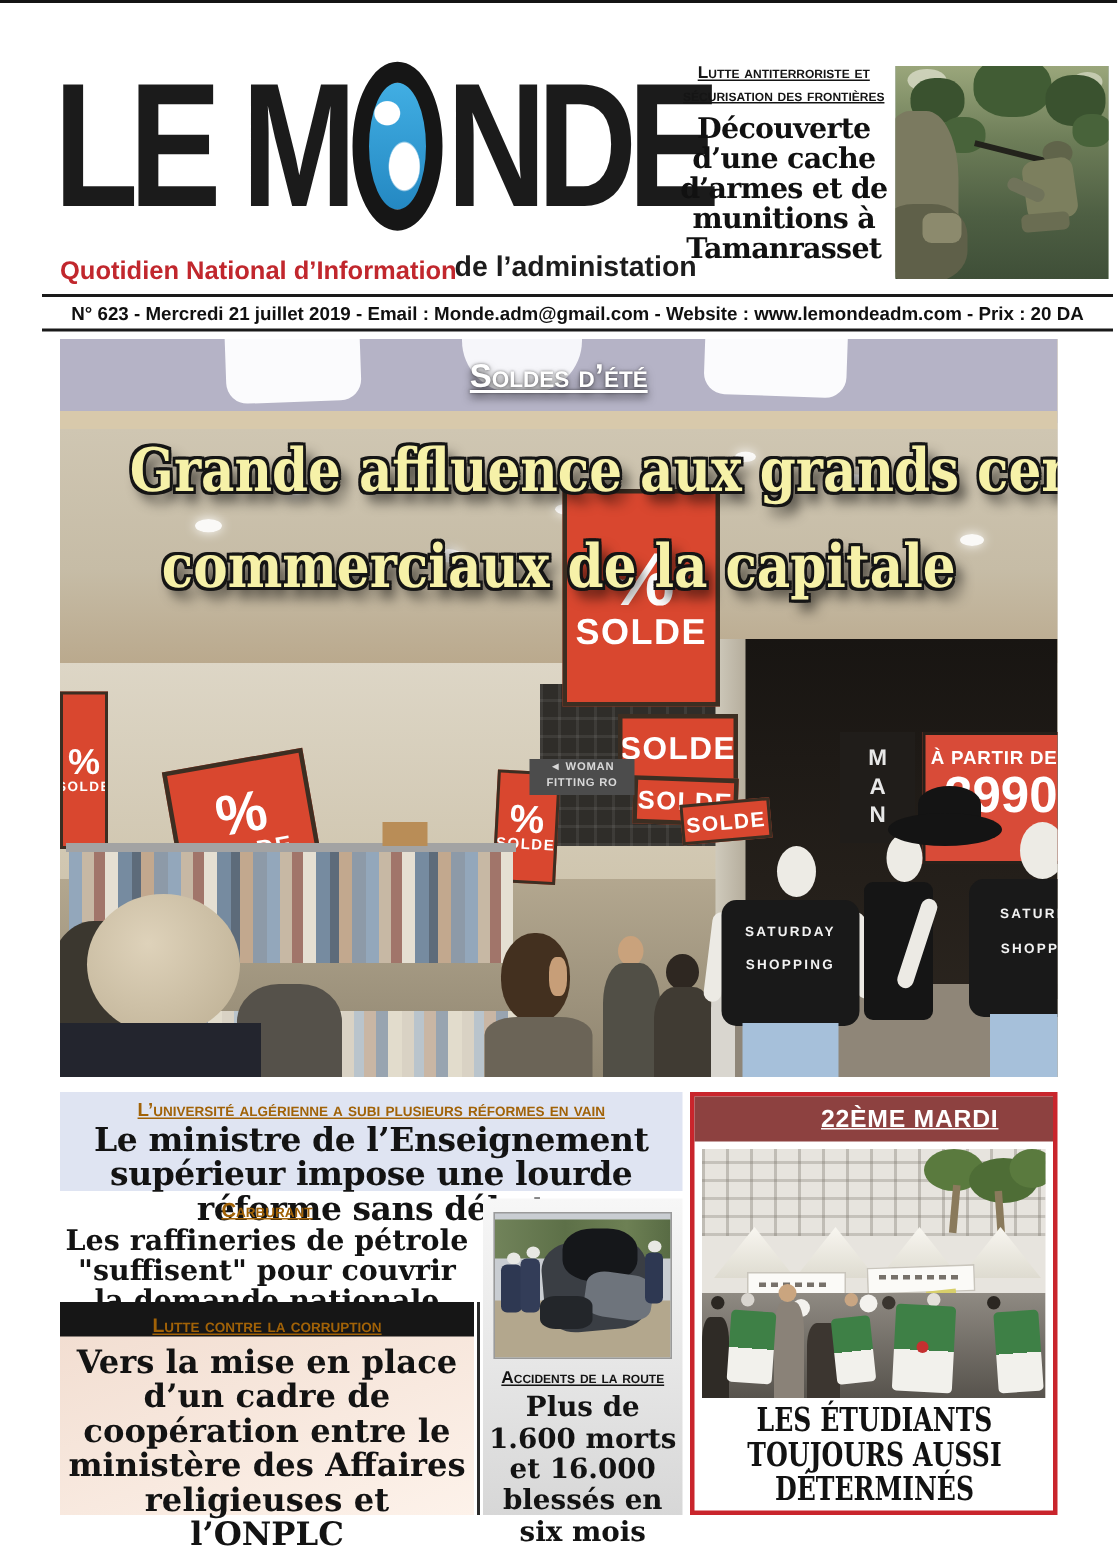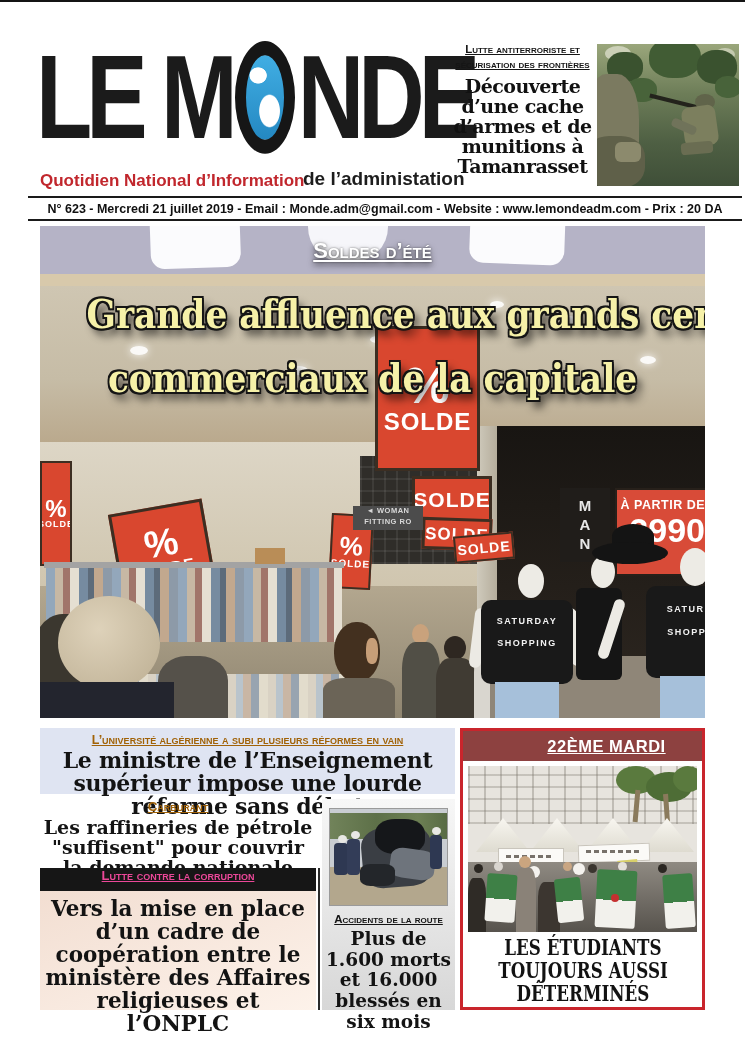--- a/index.html
+++ b/index.html
@@ -60,21 +60,21 @@
   .kicker-red{color:#a16207;font-variant:small-caps;font-weight:bold;font-size:12.5px;text-decoration:underline;}
   .deco-h{font-family:"DejaVu Serif",serif;font-weight:bold;color:#131313;}
   .uni{position:absolute;left:40px;top:728px;width:415px;height:66px;background:#dfe4f2;
         text-align:center;padding-top:5px;box-sizing:border-box;}
   .uni .deco-h{font-size:22px;line-height:1.04;margin-top:2px;letter-spacing:-0.3px;}
   .fuel{position:absolute;left:40px;top:799px;width:276px;text-align:center;}
   .fuel .kicker-red{font-size:13.5px;}
   .fuel .deco-h{font-size:19px;line-height:1.06;margin-top:3px;}
   .corr{position:absolute;left:40px;top:868px;width:276px;height:142px;
         background:linear-gradient(160deg,#f1dccf,#fdf2ea);}
-  .corr-banner{height:23px;background:#161616;color:#ec4899;display:flex;align-items:flex-start;justify-content:center;}
+  .corr-banner{height:23px;background:#161616;color:#a16207;display:flex;align-items:flex-end;justify-content:center;}
   .corr-banner span{font-variant:small-caps;font-weight:bold;font-size:13px;text-decoration:underline;}
   .corr .deco-h{font-size:21.5px;line-height:1.07;text-align:center;padding:6px 4px 0;}
   .vline{position:absolute;left:318px;top:868px;width:2px;height:142px;background:#2a2a2a;}
   .acc{position:absolute;left:322px;top:799px;width:133px;height:211px;
         background:linear-gradient(180deg,#f7f7f7,#d7d7d7);text-align:center;}
   .acc-photo{position:relative;margin:9px auto 7px;width:117px;height:96px;overflow:hidden;background:#c9cdd2;border:1px solid #9a9a9a;}
   .kicker-dark{color:#131313;font-variant:small-caps;font-weight:bold;font-size:11.5px;text-decoration:underline;}
   .acc .deco-h{font-size:18.5px;line-height:1.12;margin-top:4px;}
   .rcol{position:absolute;left:460px;top:728px;width:245px;height:282px;border:3px solid #c9252c;
         box-sizing:border-box;background:#fff;}

